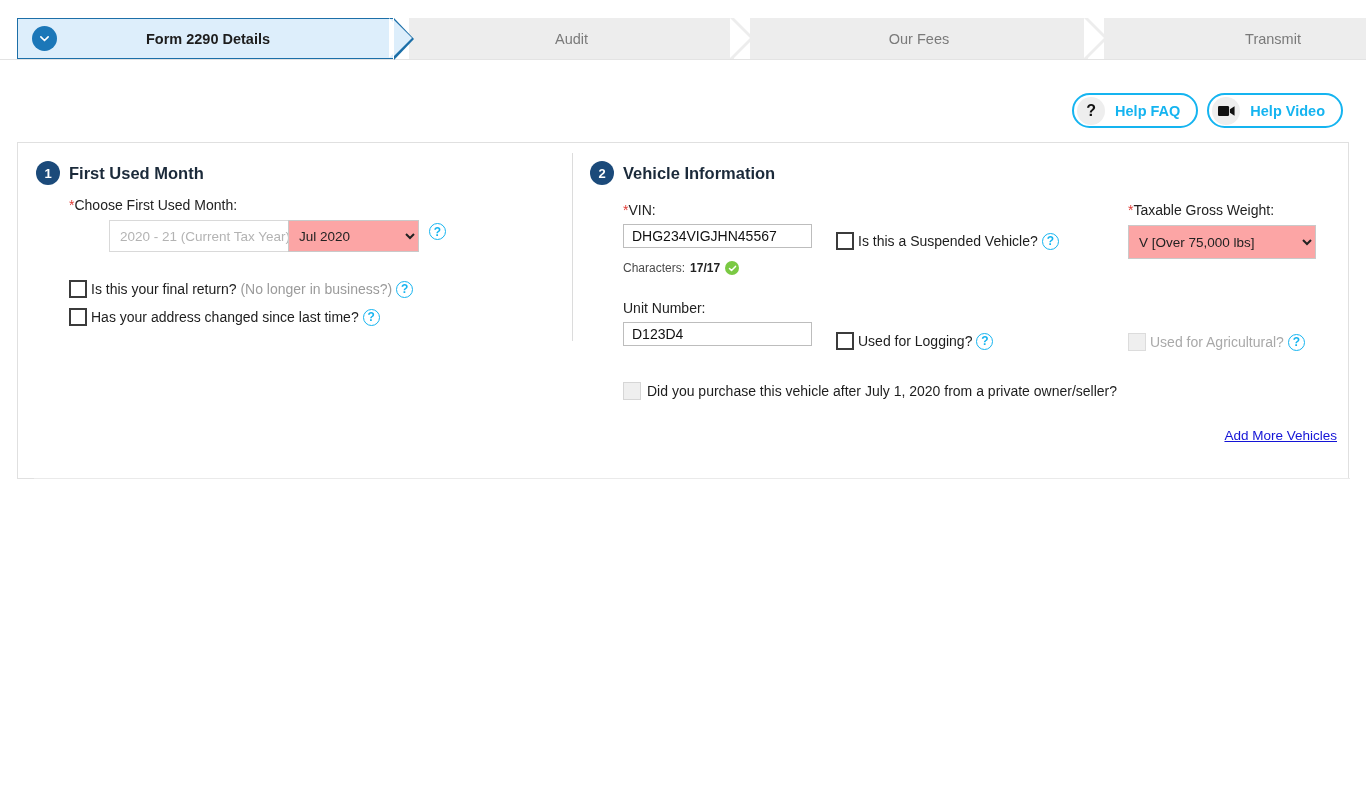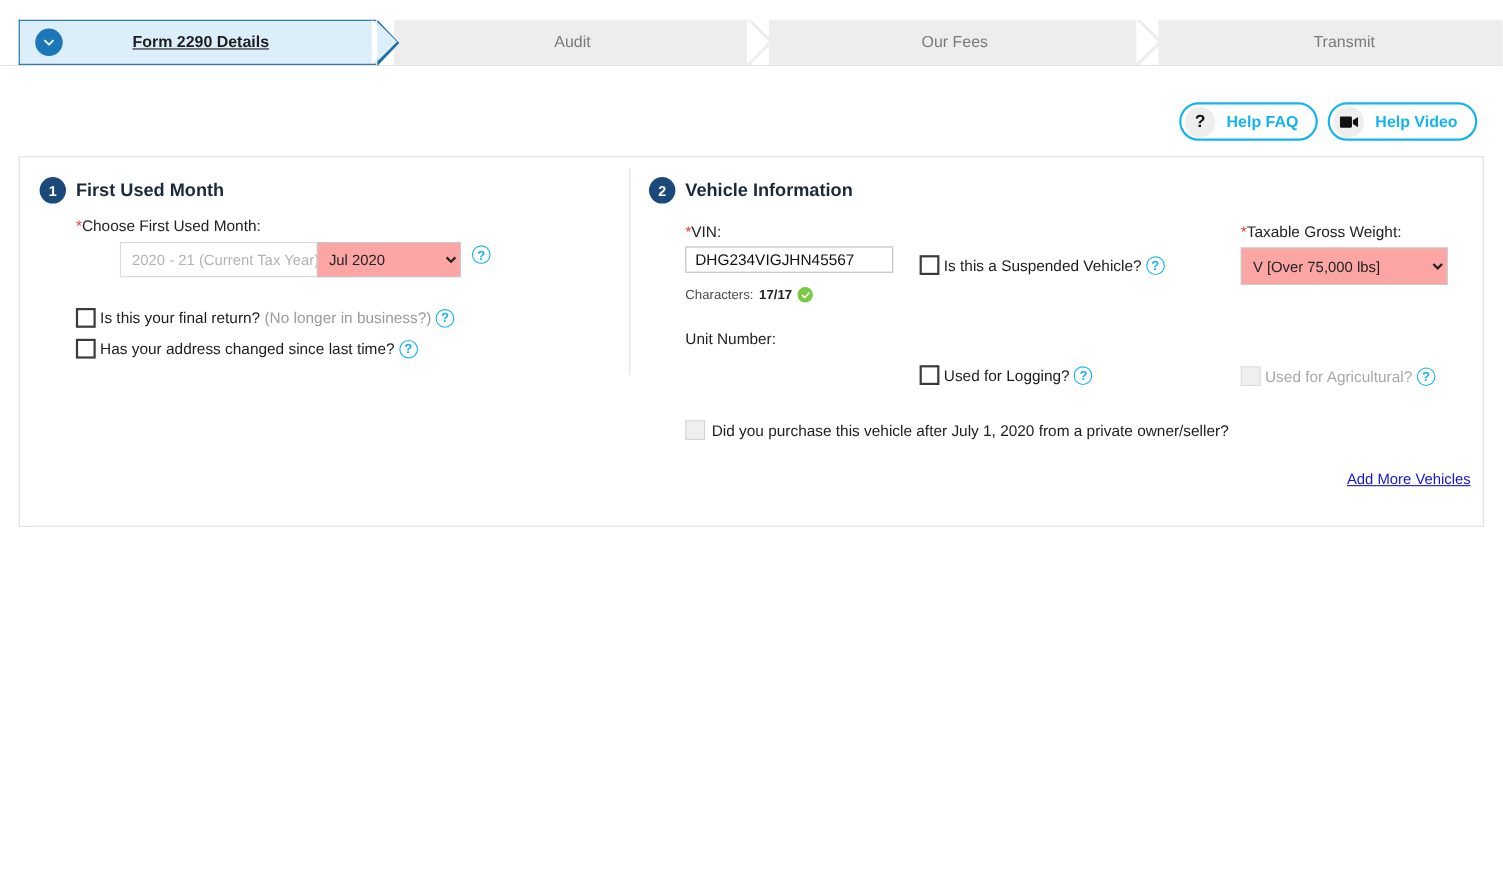--- a/index.html
+++ b/index.html
@@ -88,21 +88,21 @@
     background: #1b77b8;
     display: flex;
     align-items: center;
     justify-content: center;
     flex: none;
     margin-right: 8px;
   }
   .step-badge svg { display: block; }
   .step-label { white-space: nowrap; }
 
-  .step.s1 { width: 325px; text-decoration: underline; }
+  .step.s1 { width: 376px; }
   .step.s2 { width: 325px; }
   .step.s3 { width: 338px; }
   .step.s4 { width: 338px; margin-right: 0; }
 
   
   .help-row {
     position: absolute;
     right: 23px; top: 93px;
     display: flex;
     gap: 9px;
@@ -405,20 +405,21 @@
   <div class="lbl-field" style="position:absolute; left:1110px; top:59px;">
     <span class="req">*</span><span>Taxable Gross Weight:</span>
   </div>
 
   <select class="sel" style="position:absolute; left:1110px; top:82px; width:188px; height:34px;">
     <option>V [Over 75,000 lbs]</option>
   </select>
 
   <div class="lbl-field" style="position:absolute; left:605px; top:157px;">Unit Number:</div>
 
+  <input class="txt" style="position: absolute; left: 605px; top: 179px; width: 189px;" value="D123D4">
 
   <div class="chk-row" style="left:818px; top:189px;">
     <span class="cbox"></span>
     <span class="txtlbl">Used for Logging?</span>
     <span class="qmark">?</span>
   </div>
 
   <div class="chk-row" style="left:1110px; top:190px;">
     <span class="cbox disabled"></span>
     <span class="txtlbl dim">Used for Agricultural?</span>

